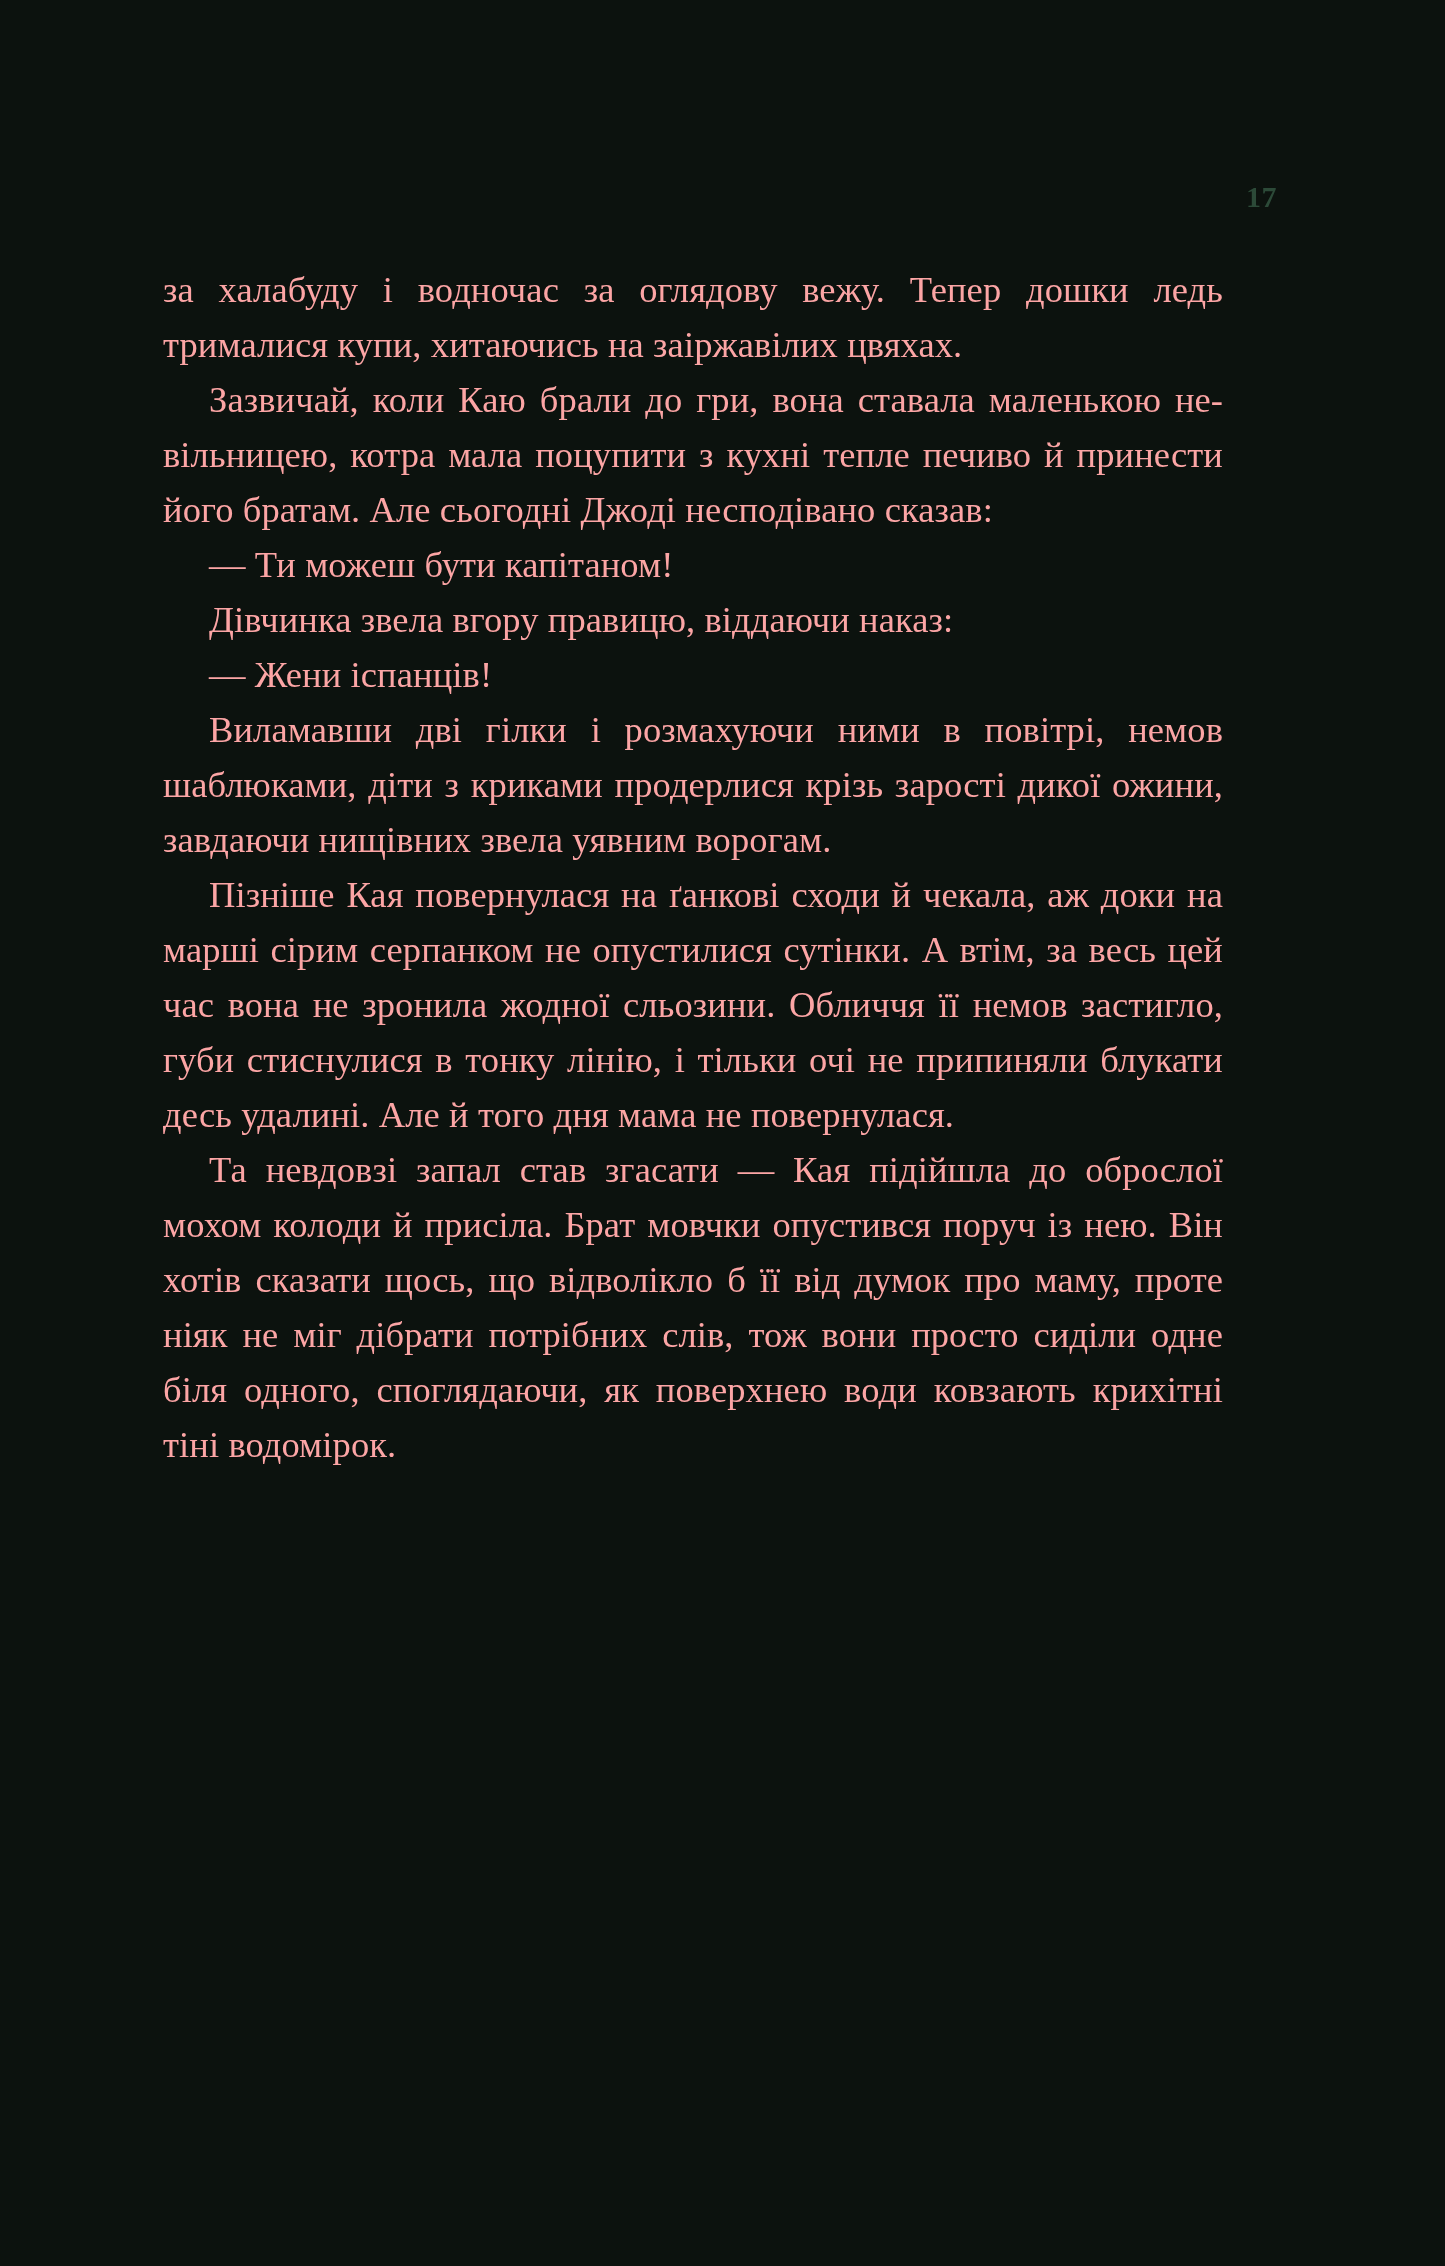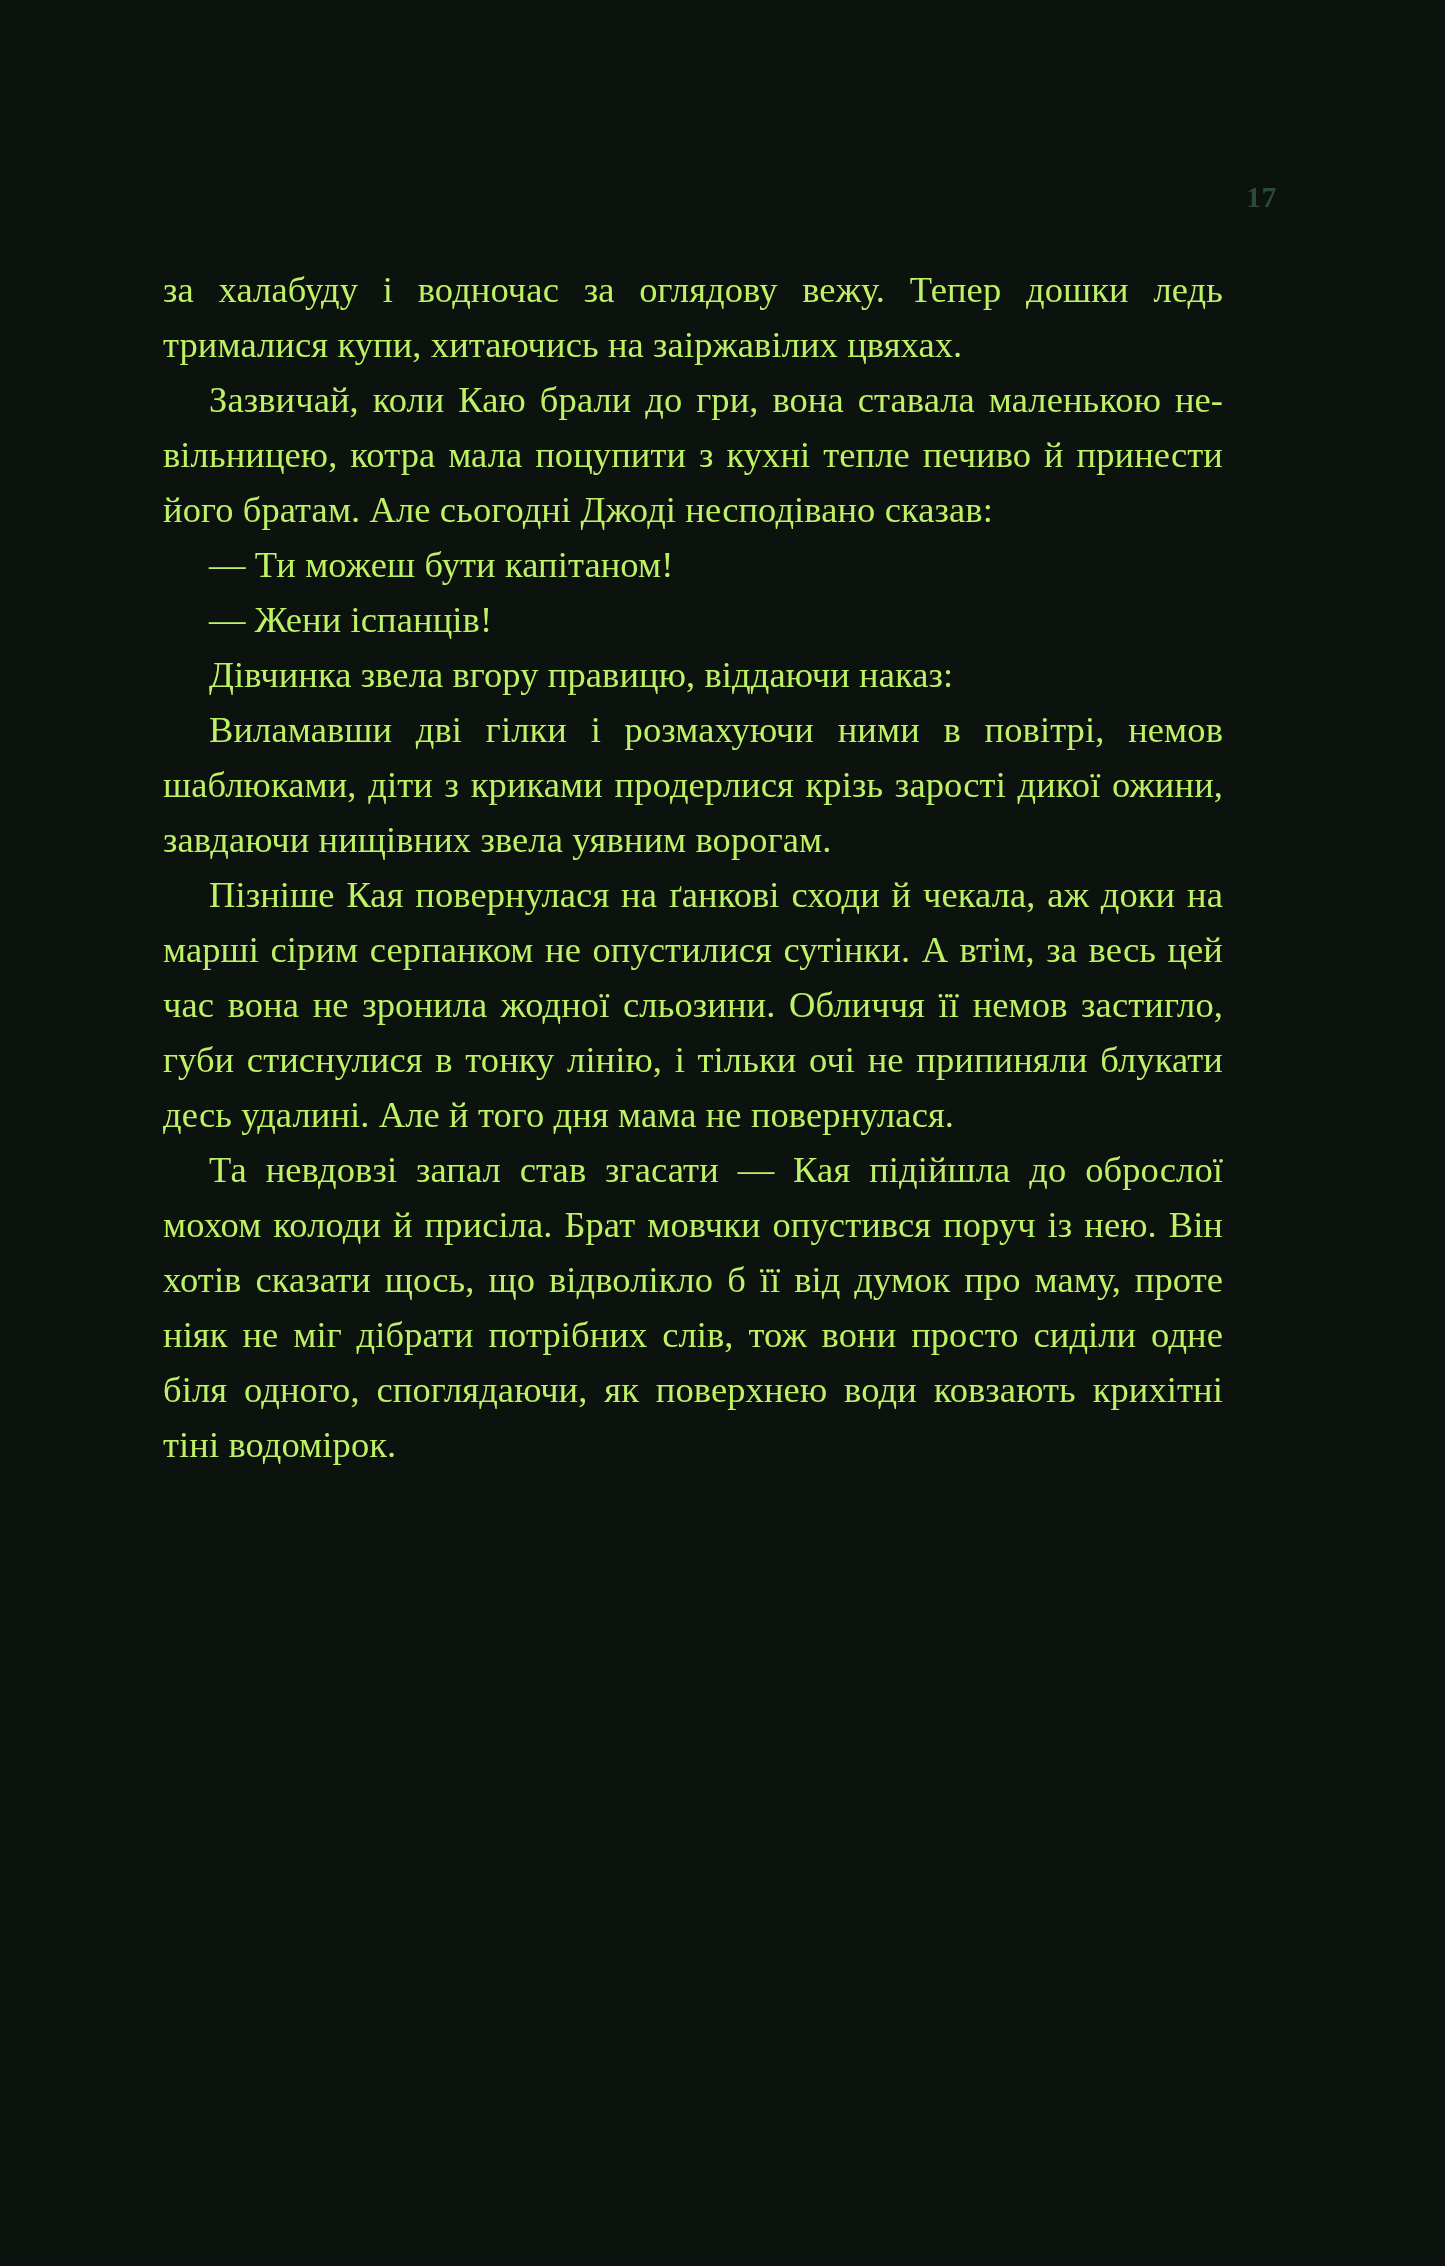--- a/index.html
+++ b/index.html
@@ -27,21 +27,21 @@
     font-weight: bold;
     font-size: 30px;
     color: #2c4a38;
     letter-spacing: 0.5px;
   }
   .text-block {
     position: absolute;
     top: 262px;
     left: 163px;
     width: 1060px;
-    color: #bef264;
+    color: #fca5a5;
     font-size: 36.5px;
     line-height: 55px;
     text-align: justify;
     text-justify: inter-word;
     hyphens: manual;
     letter-spacing: 0.1px;
   }
   .text-block p {
     margin: 0;
   }
@@ -60,20 +60,20 @@
 <body>
 
 <div class="page">
 
   <div class="page-number">17</div>
 
   <div class="text-block">
     <p class="noindent">за халабуду і водночас за оглядову вежу. Тепер дошки ледь тримали­ся купи, хитаючись на заіржавілих цвяхах.</p>
     <p class="indent">Зазвичай, коли Каю брали до гри, вона ставала маленькою не­вільницею, котра мала поцупити з кухні тепле печиво й принести його братам. Але сьогодні Джоді несподівано сказав:</p>
     <p class="indent">— Ти можеш бути капітаном!</p>
+    <p class="indent">Дівчинка звела вгору правицю, віддаючи наказ:</p>
     <p class="indent">— Жени іспанців!</p>
-    <p class="indent">Дівчинка звела вгору правицю, віддаючи наказ:</p>
     <p class="indent">Виламавши дві гілки і розмахуючи ними в повітрі, немов шаблюками, діти з криками продерлися крізь зарості дикої ожини, завдаючи нищівних звела уявним ворогам.</p>
     <p class="indent">Пізніше Кая повернулася на ґанкові сходи й чекала, аж доки на марші сірим серпанком не опустилися сутінки. А втім, за весь цей час вона не зронила жодної сльозини. Обличчя її немов застигло, губи стиснулися в тонку лінію, і тільки очі не припиняли блукати десь удалині. Але й того дня мама не повернулася.</p>
     <p class="indent">Та невдовзі запал став згасати — Кая підійшла до оброслої мохом колоди й присіла. Брат мовчки опустився поруч із нею. Він хотів сказати щось, що відволікло б її від думок про маму, проте ніяк не міг дібрати потрібних слів, тож вони просто сиділи одне біля одного, споглядаючи, як поверхнею води ковзають крихітні тіні водомірок.</p>
   </div>
 
 </div>
 
 </body></html>

